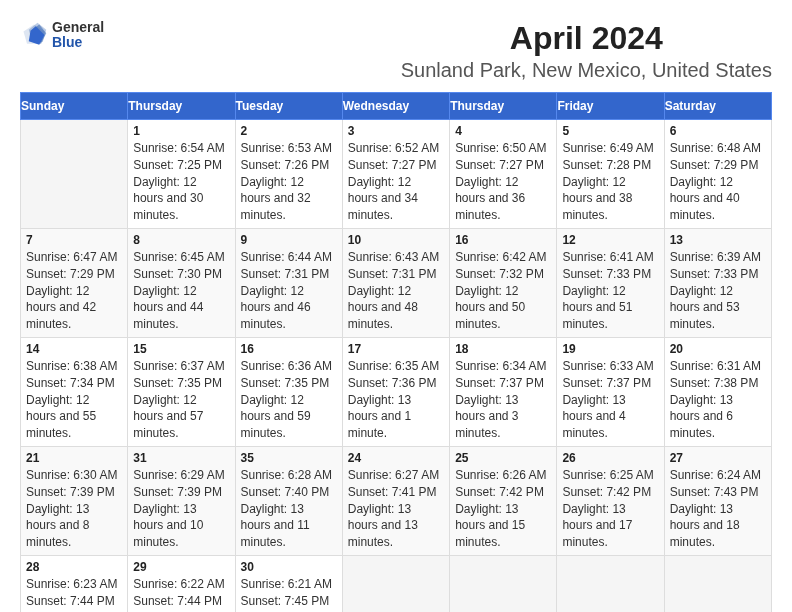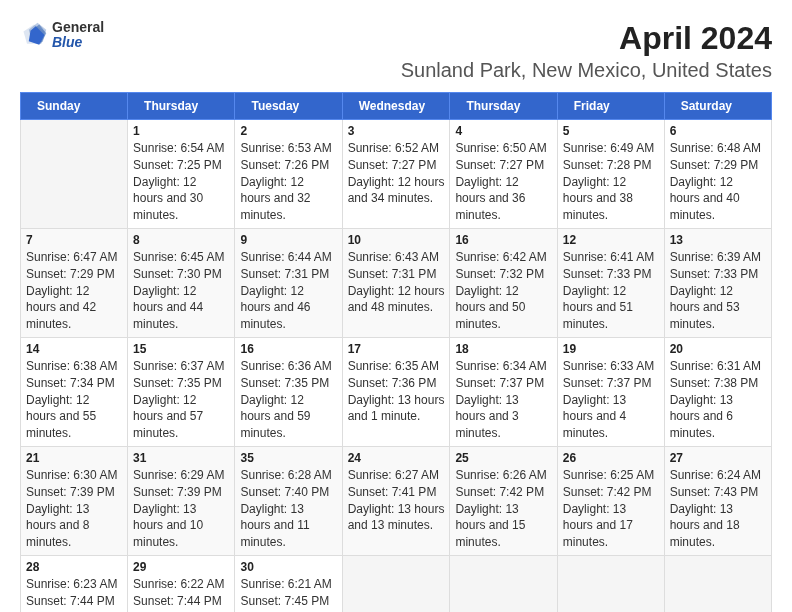--- a/index.html
+++ b/index.html
@@ -20,48 +20,48 @@
       display: flex;
       align-items: center;
       gap: 4px;
     }
     .logo-text {
       font-size: 14px;
       font-weight: bold;
       line-height: 1.1;
     }
     .logo-general { color: #333; }
-    .logo-blue { color: #2255aa; font-style: italic; }
+    .logo-blue { color: #2255aa; }
     .logo-icon {
       width: 28px;
       height: 28px;
     }
     .title-block {
-      text-align: right;
+      text-align: center;
       margin-left: 40px;
     }
     .month-year {
       font-size: 32px;
       font-weight: bold;
       color: #222;
     }
     .location {
       font-size: 20px;
       color: #555;
       margin-top: 2px;
     }
     .calendar {
       width: 100%;
       border-collapse: collapse;
       font-size: 11px;
     }
     .calendar th {
       background: #3366cc;
       color: #fff;
-      padding: 6px 16px;
+      padding: 6px 0;
       text-align: left;
       font-size: 12px;
       font-weight: bold;
       border: 1px solid #5588ee;
     }
     .calendar td {
       vertical-align: top;
       padding: 4px 5px;
       border: 1px solid #ddd;
       width: 108px;

